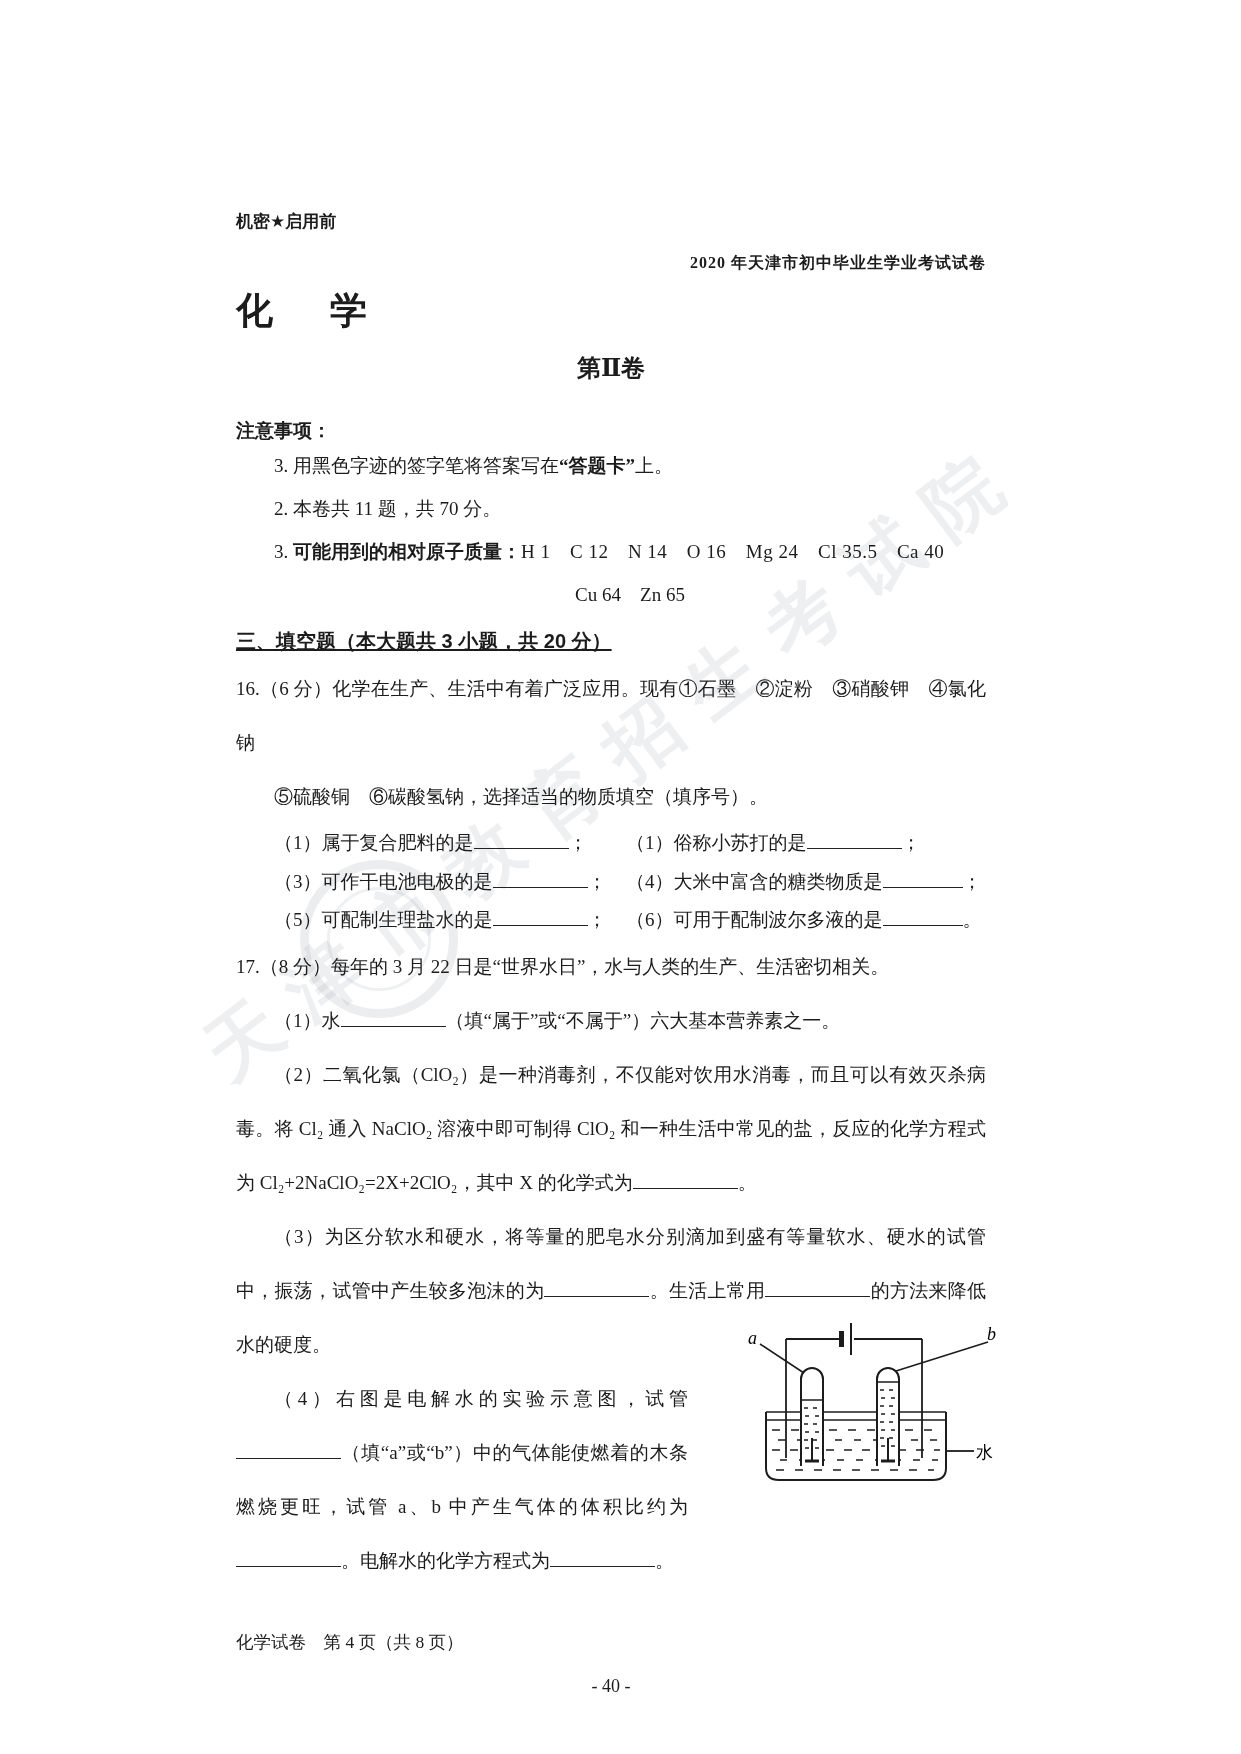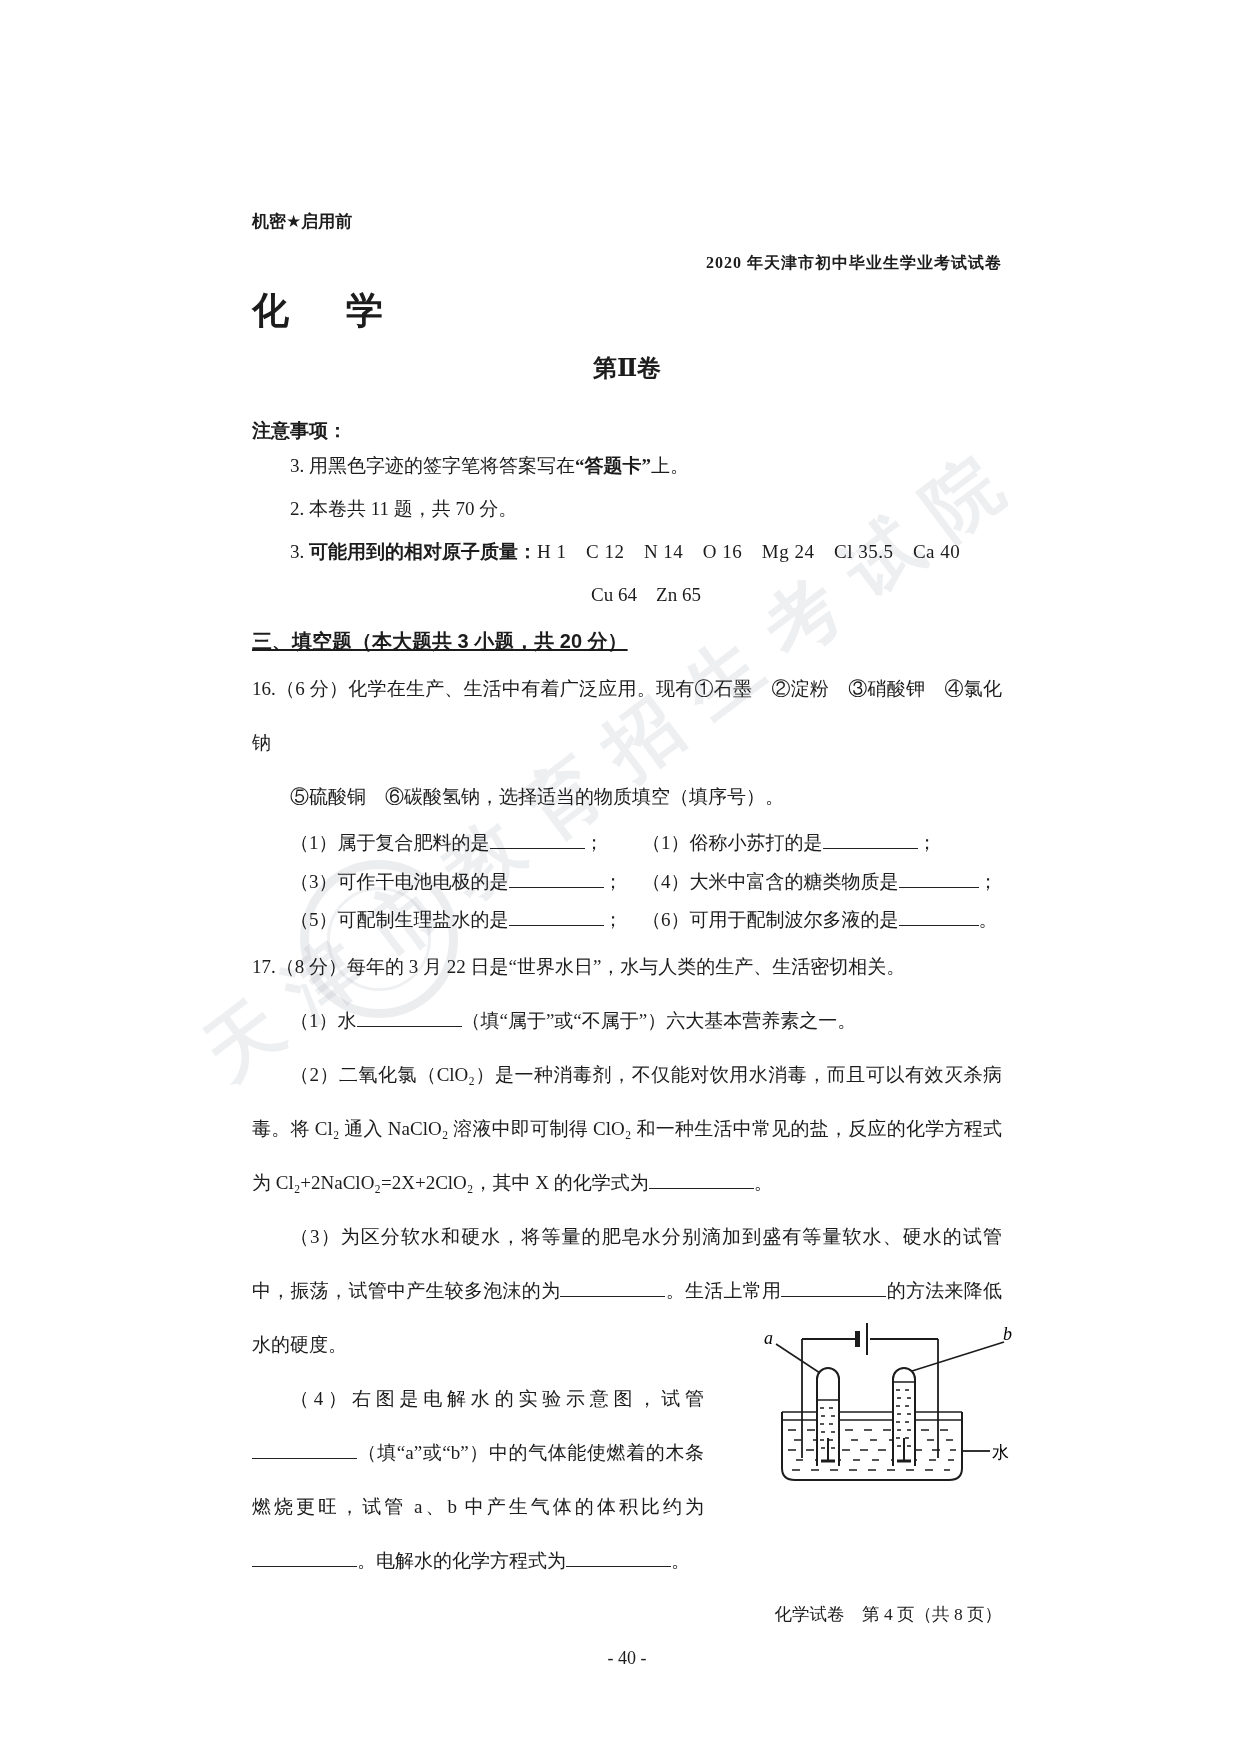--- a/index.html
+++ b/index.html
@@ -4,21 +4,21 @@
 <style>
   html,body { margin:0; padding:0; }
   body {
     width:1241px; height:1754px;
     background:#ffffff;
     font-family:"Liberation Serif","DejaVu Serif",serif;
     color:#1c1c1c;
     position:relative;
     overflow:hidden;
   }
-  .content { position:absolute; left:252px; top:210px; width:750px; font-size:19px; }
+  .content { position:absolute; left:236px; top:210px; width:750px; font-size:19px; }
 
   .sans { font-family:"Liberation Sans","DejaVu Sans",sans-serif; }
   .b { font-weight:bold; }
 
   .security { font-size:17px; font-weight:bold; }
   .title   { text-align:right; font-size:16px; font-weight:bold; margin-top:20px; letter-spacing:1px; }
   .subject { text-align:left; font-size:37px; font-weight:bold; margin-top:12px; letter-spacing:10px; }
   .volume  { text-align:center; font-size:24px; font-weight:bold; margin-top:16px; }
 
   .notes-heading { margin-top:34px; font-weight:bold; font-size:19px; }
@@ -34,21 +34,21 @@
 
   .blank { display:inline-block; border-bottom:1.4px solid #222; height:15px; vertical-align:baseline; }
   .w80 { width:80px; } .w95 { width:95px; } .w105 { width:105px; }
 
   .two-col { display:grid; grid-template-columns:352px 1fr; padding-left:38px; line-height:38.5px; }
 
   .q17s4 { position:relative; min-height:132px; }
   .q17s4 .para { width:452px; }
   .diagram-wrap { position:absolute; right:-14px; top:-52px; width:258px; }
 
-  .footer { text-align:right; margin-top:14px; font-size:17.5px; }
+  .footer { text-align:left; margin-top:42px; font-size:17.5px; }
   .page-num { text-align:center; margin-top:22px; font-size:18px; }
 
   .watermark {
     position:absolute; left:130px; top:760px; width:1050px;
     transform:rotate(-37deg); transform-origin:40% 50%;
     font-size:74px; letter-spacing:26px; white-space:nowrap;
     color:rgba(150,155,165,0.16); font-weight:bold; pointer-events:none;
   }
   .wm-circle {
     position:absolute; left:300px; top:860px; width:140px; height:140px;

